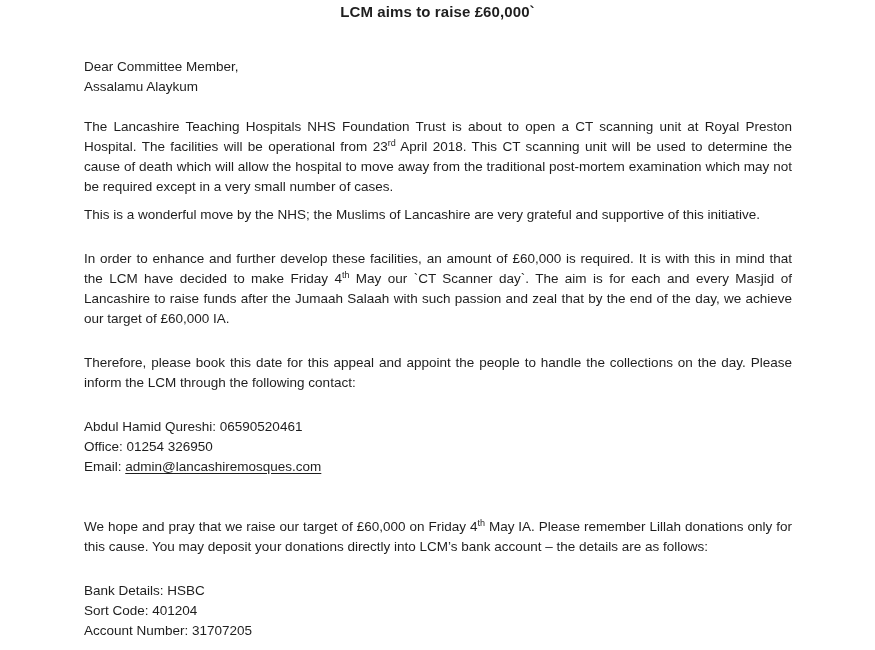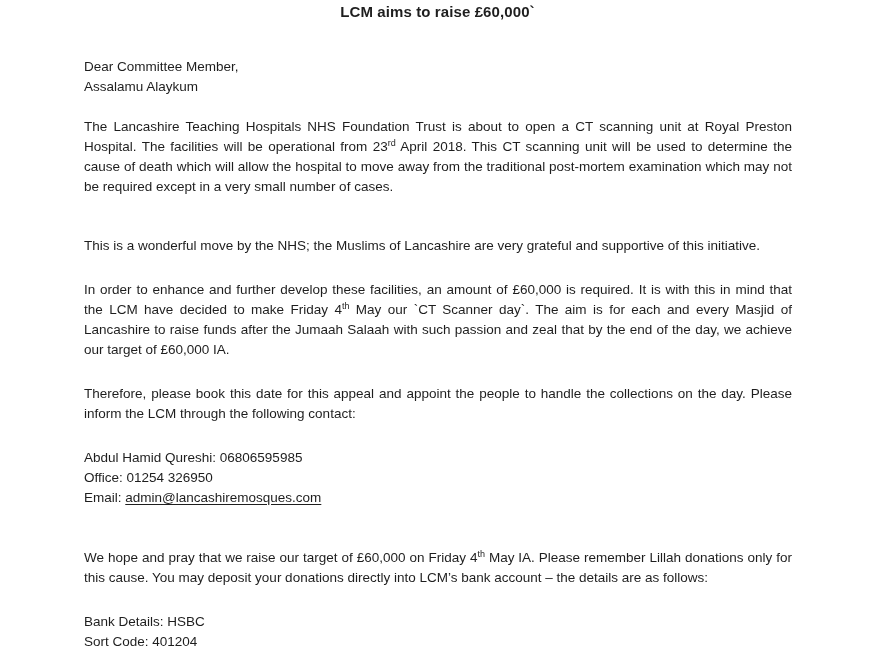--- a/index.html
+++ b/index.html
@@ -59,34 +59,34 @@
 </head>
 <body>
 
 <div class="page">
   <div class="title">LCM aims to raise £60,000`</div>
   <div class="letter">
       <div class="block" style="margin-bottom: 20px; margin-top: 36px;">
         <div class="line"><span>Dear Committee Member,</span></div>
         <div class="line"><span>Assalamu Alaykum</span></div>
       </div>
-      <div class="block justify" style="margin-bottom: 39px;">
+      <div class="block justify" style="margin-bottom: 8px;">
         <div class="line"><span>The Lancashire Teaching Hospitals NHS Foundation Trust is about to open a CT scanning unit at Royal Preston Hospital. The facilities will be operational from 23</span><sup>rd</sup><span> April 2018.  This CT scanning unit will be used to determine the cause of death which will allow the hospital to move away from the traditional post-mortem examination which may not be required except in a very small number of cases.</span></div>
       </div>
       <div class="block justify" style="margin-bottom: 24px;">
         <div class="line"><span>This is a wonderful move by the NHS; the Muslims of Lancashire are very grateful and supportive of this initiative.</span></div>
       </div>
       <div class="block justify" style="margin-bottom: 24px;">
         <div class="line"><span>In order to enhance and further develop these facilities, an amount of £60,000 is required. It is with this in mind that the LCM have decided to make Friday 4</span><sup>th</sup><span> May our `CT Scanner day`. The aim is for each and every Masjid of Lancashire to raise funds after the Jumaah Salaah with such passion and zeal that by the end of the day, we achieve our target of £60,000 IA.</span></div>
       </div>
       <div class="block justify" style="margin-bottom: 24px;">
         <div class="line"><span>Therefore, please book this date for this appeal and appoint the people to handle the collections on the day. Please inform the LCM through the following contact:</span></div>
       </div>
       <div class="block" style="margin-bottom: 40px;">
-        <div class="line"><span>Abdul Hamid Qureshi: 06806595985</span></div>
+        <div class="line"><span>Abdul Hamid Qureshi: 06590520461</span></div>
         <div class="line"><span>Office: 01254 326950</span></div>
         <div class="line"><span>Email: </span><a class="email-link">admin@lancashiremosques.com</a></div>
       </div>
       <div class="block justify" style="margin-bottom: 24px;">
         <div class="line"><span>We hope and pray that we raise our target of £60,000 on Friday 4</span><sup>th</sup><span> May IA. Please remember Lillah donations only for this cause. You may deposit your donations directly into LCM’s bank account – the details are as follows:</span></div>
       </div>
       <div class="block" style="margin-bottom: 0px;">
         <div class="line"><span>Bank Details: HSBC</span></div>
         <div class="line"><span>Sort Code: 401204</span></div>
         <div class="line"><span>Account Number: 31707205</span></div>

